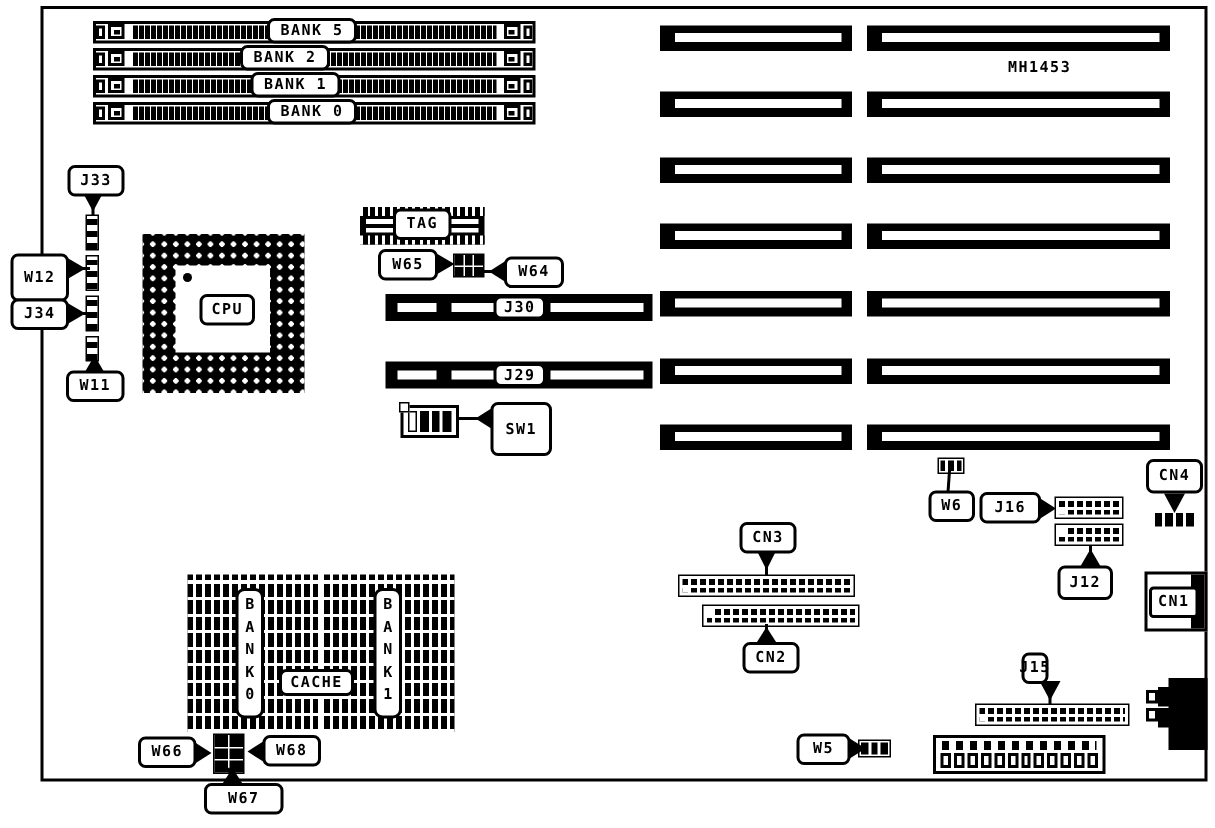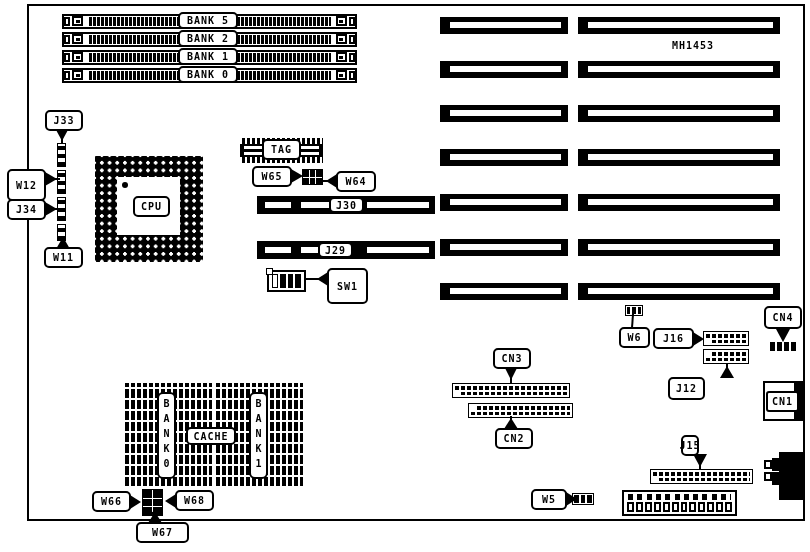--- a/index.html
+++ b/index.html
@@ -129,22 +129,22 @@
     <span class="bar"></span>
   </div>
   <div class="simm" style="top:68px">
     <span class="endtab l"></span>
       <span class="endtab r"></span>
     <span class="clip l"></span>
       <span class="clip r"></span>
     <span class="bar"></span>
   </div>
   <div class="lbl" style="left:178px;top:12px;width:60px;height:17px">BANK 5</div>
-  <div class="lbl" style="left:178px;top:30px;width:60px;height:17px">BANK 2</div>
-  <div class="lbl" style="left:178px;top:48px;width:60px;height:17px">BANK 1</div>
+  <div class="lbl" style="left:160px;top:30px;width:60px;height:17px">BANK 2</div>
+  <div class="lbl" style="left:167px;top:48px;width:60px;height:17px">BANK 1</div>
   <div class="lbl" style="left:178px;top:66px;width:60px;height:17px">BANK 0</div>
 
   <div class="isa" style="left:440px;top:17px;width:128px;height:17px"></div>
   <div class="isa" style="left:440px;top:61px;width:128px;height:17px"></div>
   <div class="isa" style="left:440px;top:105px;width:128px;height:17px"></div>
   <div class="isa" style="left:440px;top:149px;width:128px;height:17px"></div>
   <div class="isa" style="left:440px;top:194px;width:128px;height:17px"></div>
   <div class="isa" style="left:440px;top:239px;width:128px;height:17px"></div>
   <div class="isa" style="left:440px;top:283px;width:128px;height:17px"></div>
 
@@ -196,21 +196,21 @@
     <i style="left:8px;width:26px"></i>
     <i style="left:44px;width:38px"></i>
     <i style="left:110px;width:62px"></i>
   </div>
   <div class="lbl" style="left:329px;top:197px;width:35px;height:16px">J30</div>
   <div class="slotbar" style="top:241px">
     <i style="left:8px;width:26px"></i>
     <i style="left:44px;width:38px"></i>
     <i style="left:110px;width:62px"></i>
   </div>
-  <div class="lbl" style="left:318px;top:242px;width:35px;height:16px">J29</div>
+  <div class="lbl" style="left:329px;top:242px;width:35px;height:16px">J29</div>
 
   <div class="sw1">
     <i class="off"></i>
     <i></i>
     <i></i>
     <i></i>
   </div>
   <span class="swmark abs"></span>
   <div class="lbl" style="left:327px;top:268px;width:41px;height:36px">SW1</div>
 
@@ -219,21 +219,21 @@
   <div class="vlbl" style="left:157px;top:392px;width:19px;height:87px">B
 A
 N
 K
 0</div>
   <div class="vlbl" style="left:249px;top:392px;width:19px;height:87px">B
 A
 N
 K
 1</div>
-  <div class="lbl" style="left:186px;top:427px;width:50px;height:18px">CACHE</div>
+  <div class="lbl" style="left:186px;top:446px;width:50px;height:18px">CACHE</div>
 
   <div class="jgrid" style="left:142px;top:489px;width:21px;height:27px;grid-template-columns:repeat(2,1fr);grid-template-rows:repeat(3,1fr)">
     <i></i>
       <i></i>
       <i></i>
       <i></i>
       <i></i>
       <i></i>
   </div>
   <div class="lbl" style="left:92px;top:491px;width:39px;height:21px">W66</div>
@@ -264,21 +264,21 @@
     <i></i>
       <i></i>
     <span class="p1 bl"></span>
   </div>
   <div class="lbl" style="left:653px;top:328px;width:41px;height:21px">J16</div>
   <div class="hdr" style="left:703px;top:349px;width:46px;height:15px">
     <i></i>
       <i></i>
     <span class="p1 tl"></span>
   </div>
-  <div class="lbl" style="left:668px;top:377px;width:37px;height:23px">J12</div>
+  <div class="lbl" style="left:705px;top:377px;width:37px;height:23px">J12</div>
 
   <div class="lbl" style="left:764px;top:306px;width:38px;height:23px">CN4</div>
   <div class="cn4c"></div>
 
   <div class="cn1box"></div>
   <div class="lbl" style="left:766px;top:391px;width:33px;height:21px;border-radius:3px">CN1</div>
 
   <div class="hdr" style="left:650px;top:469px;width:103px;height:15px">
     <i></i>
       <i></i>

